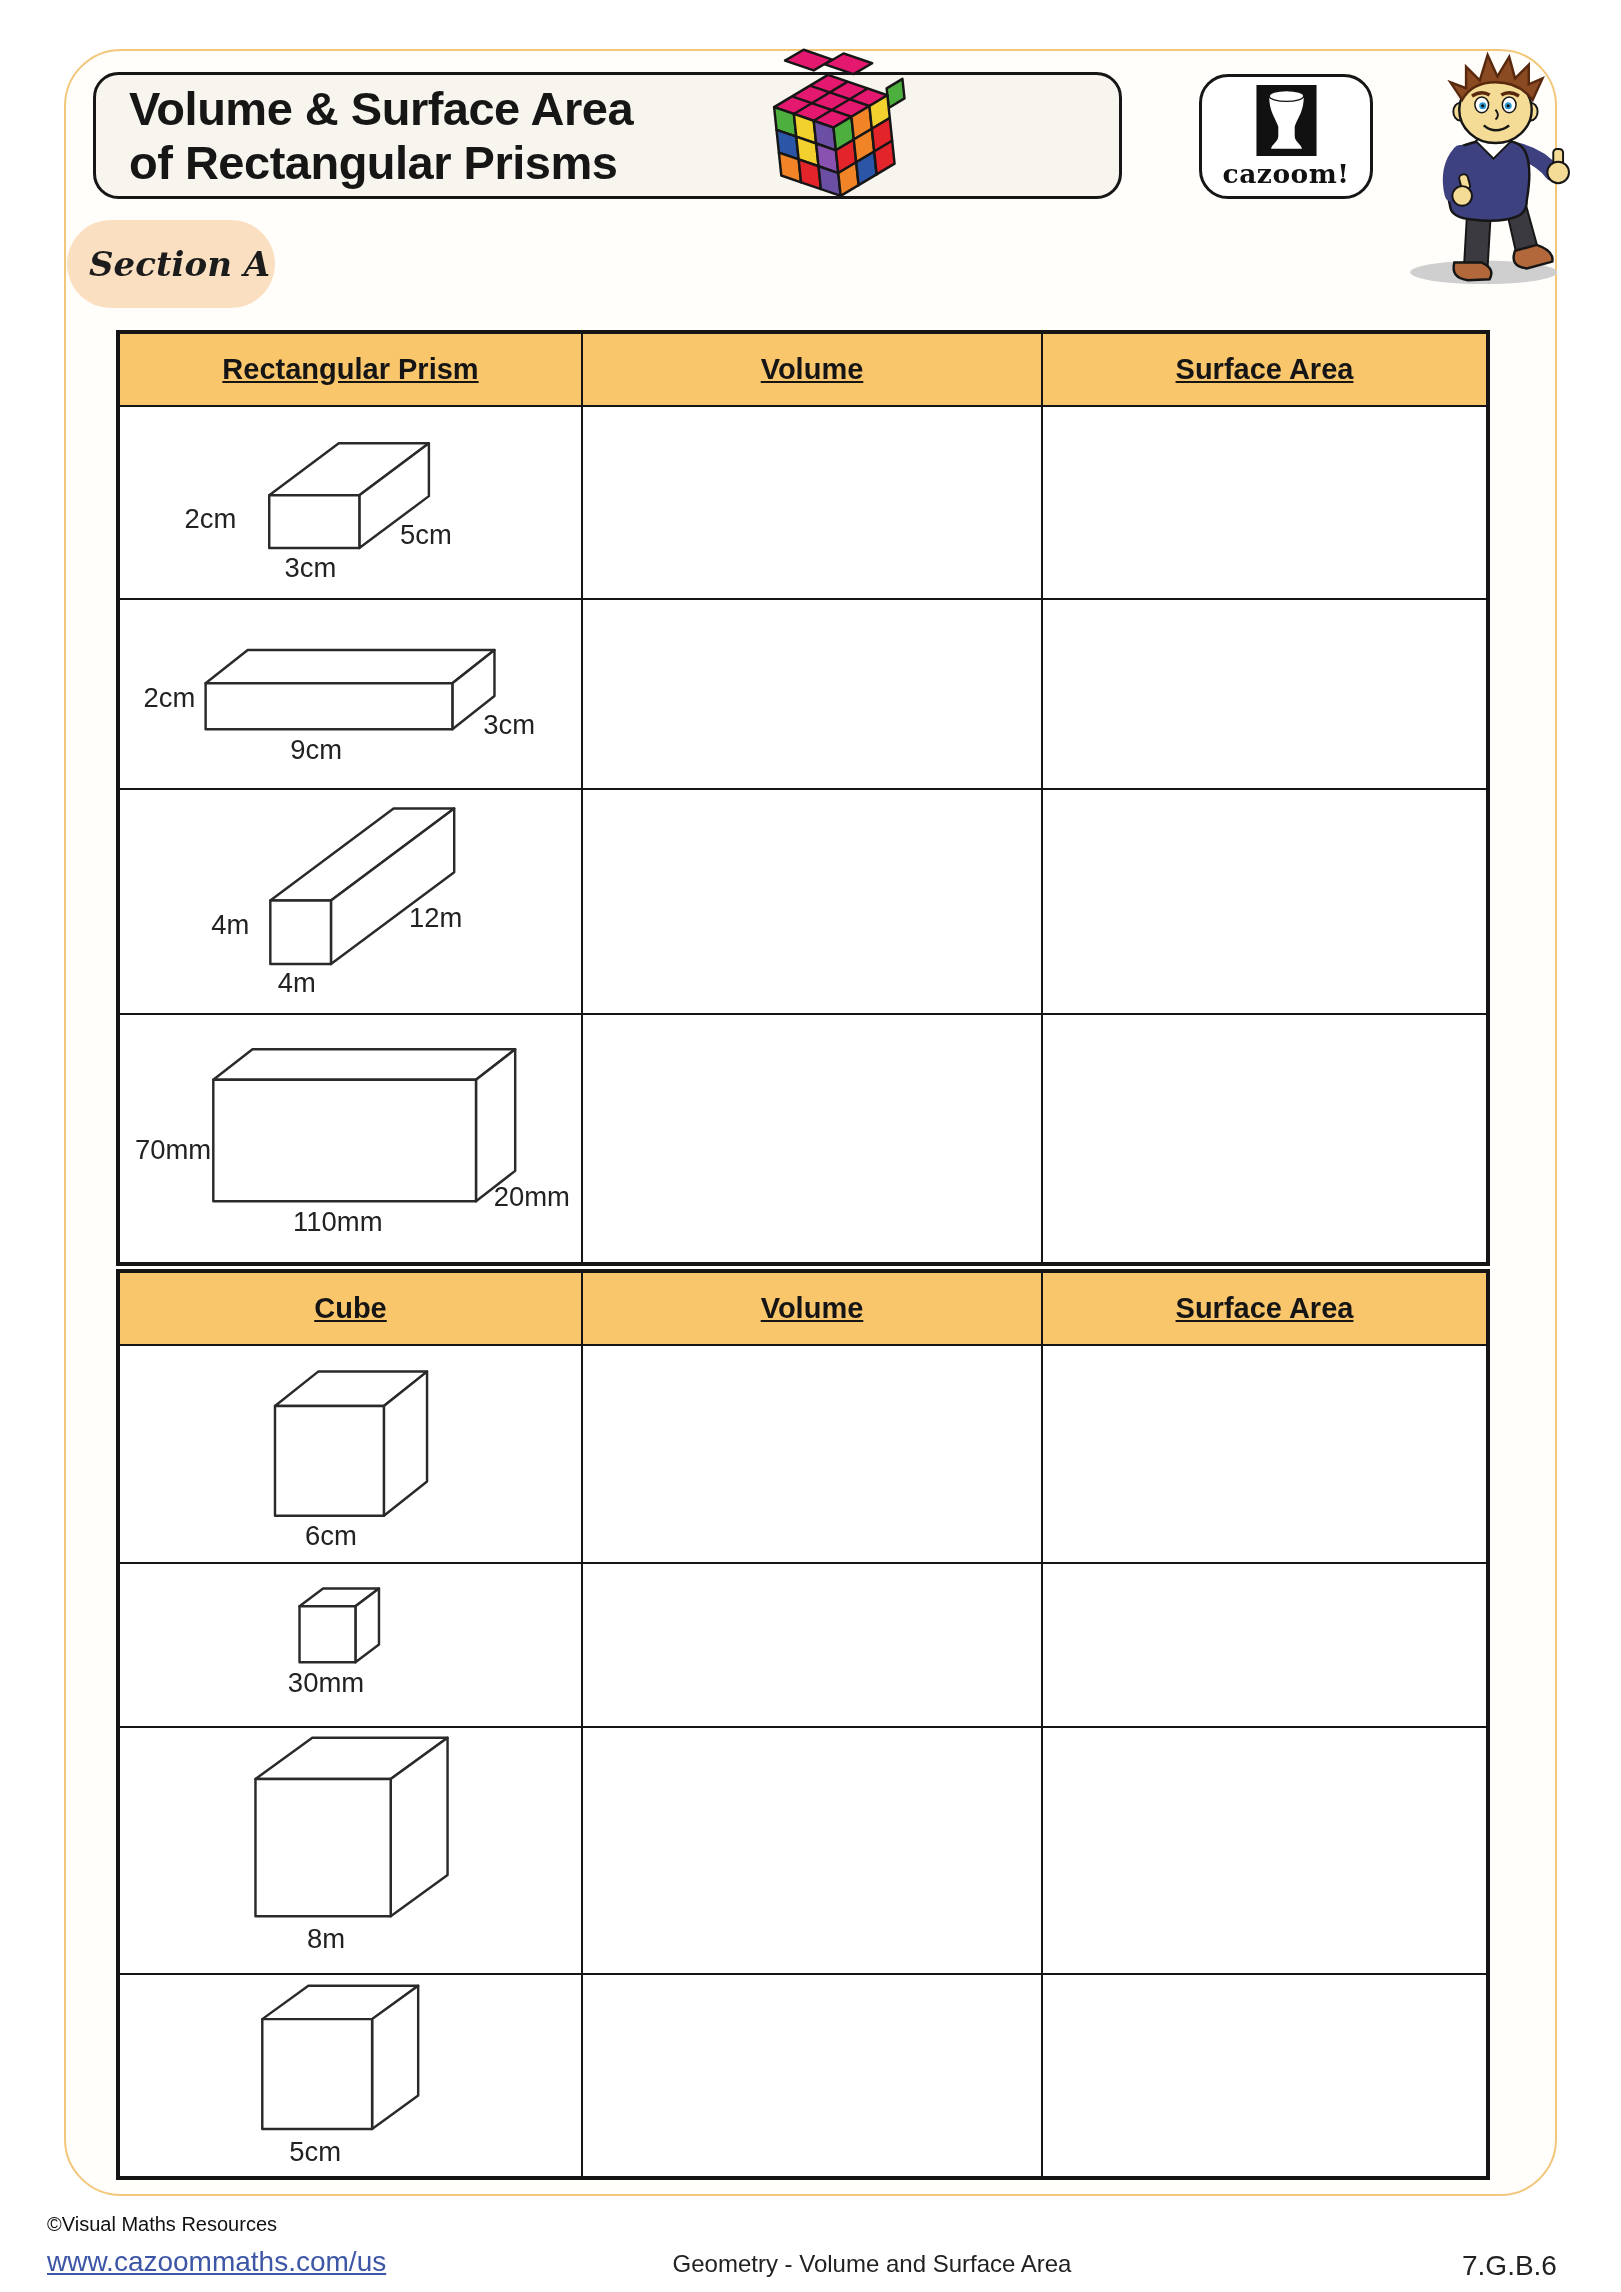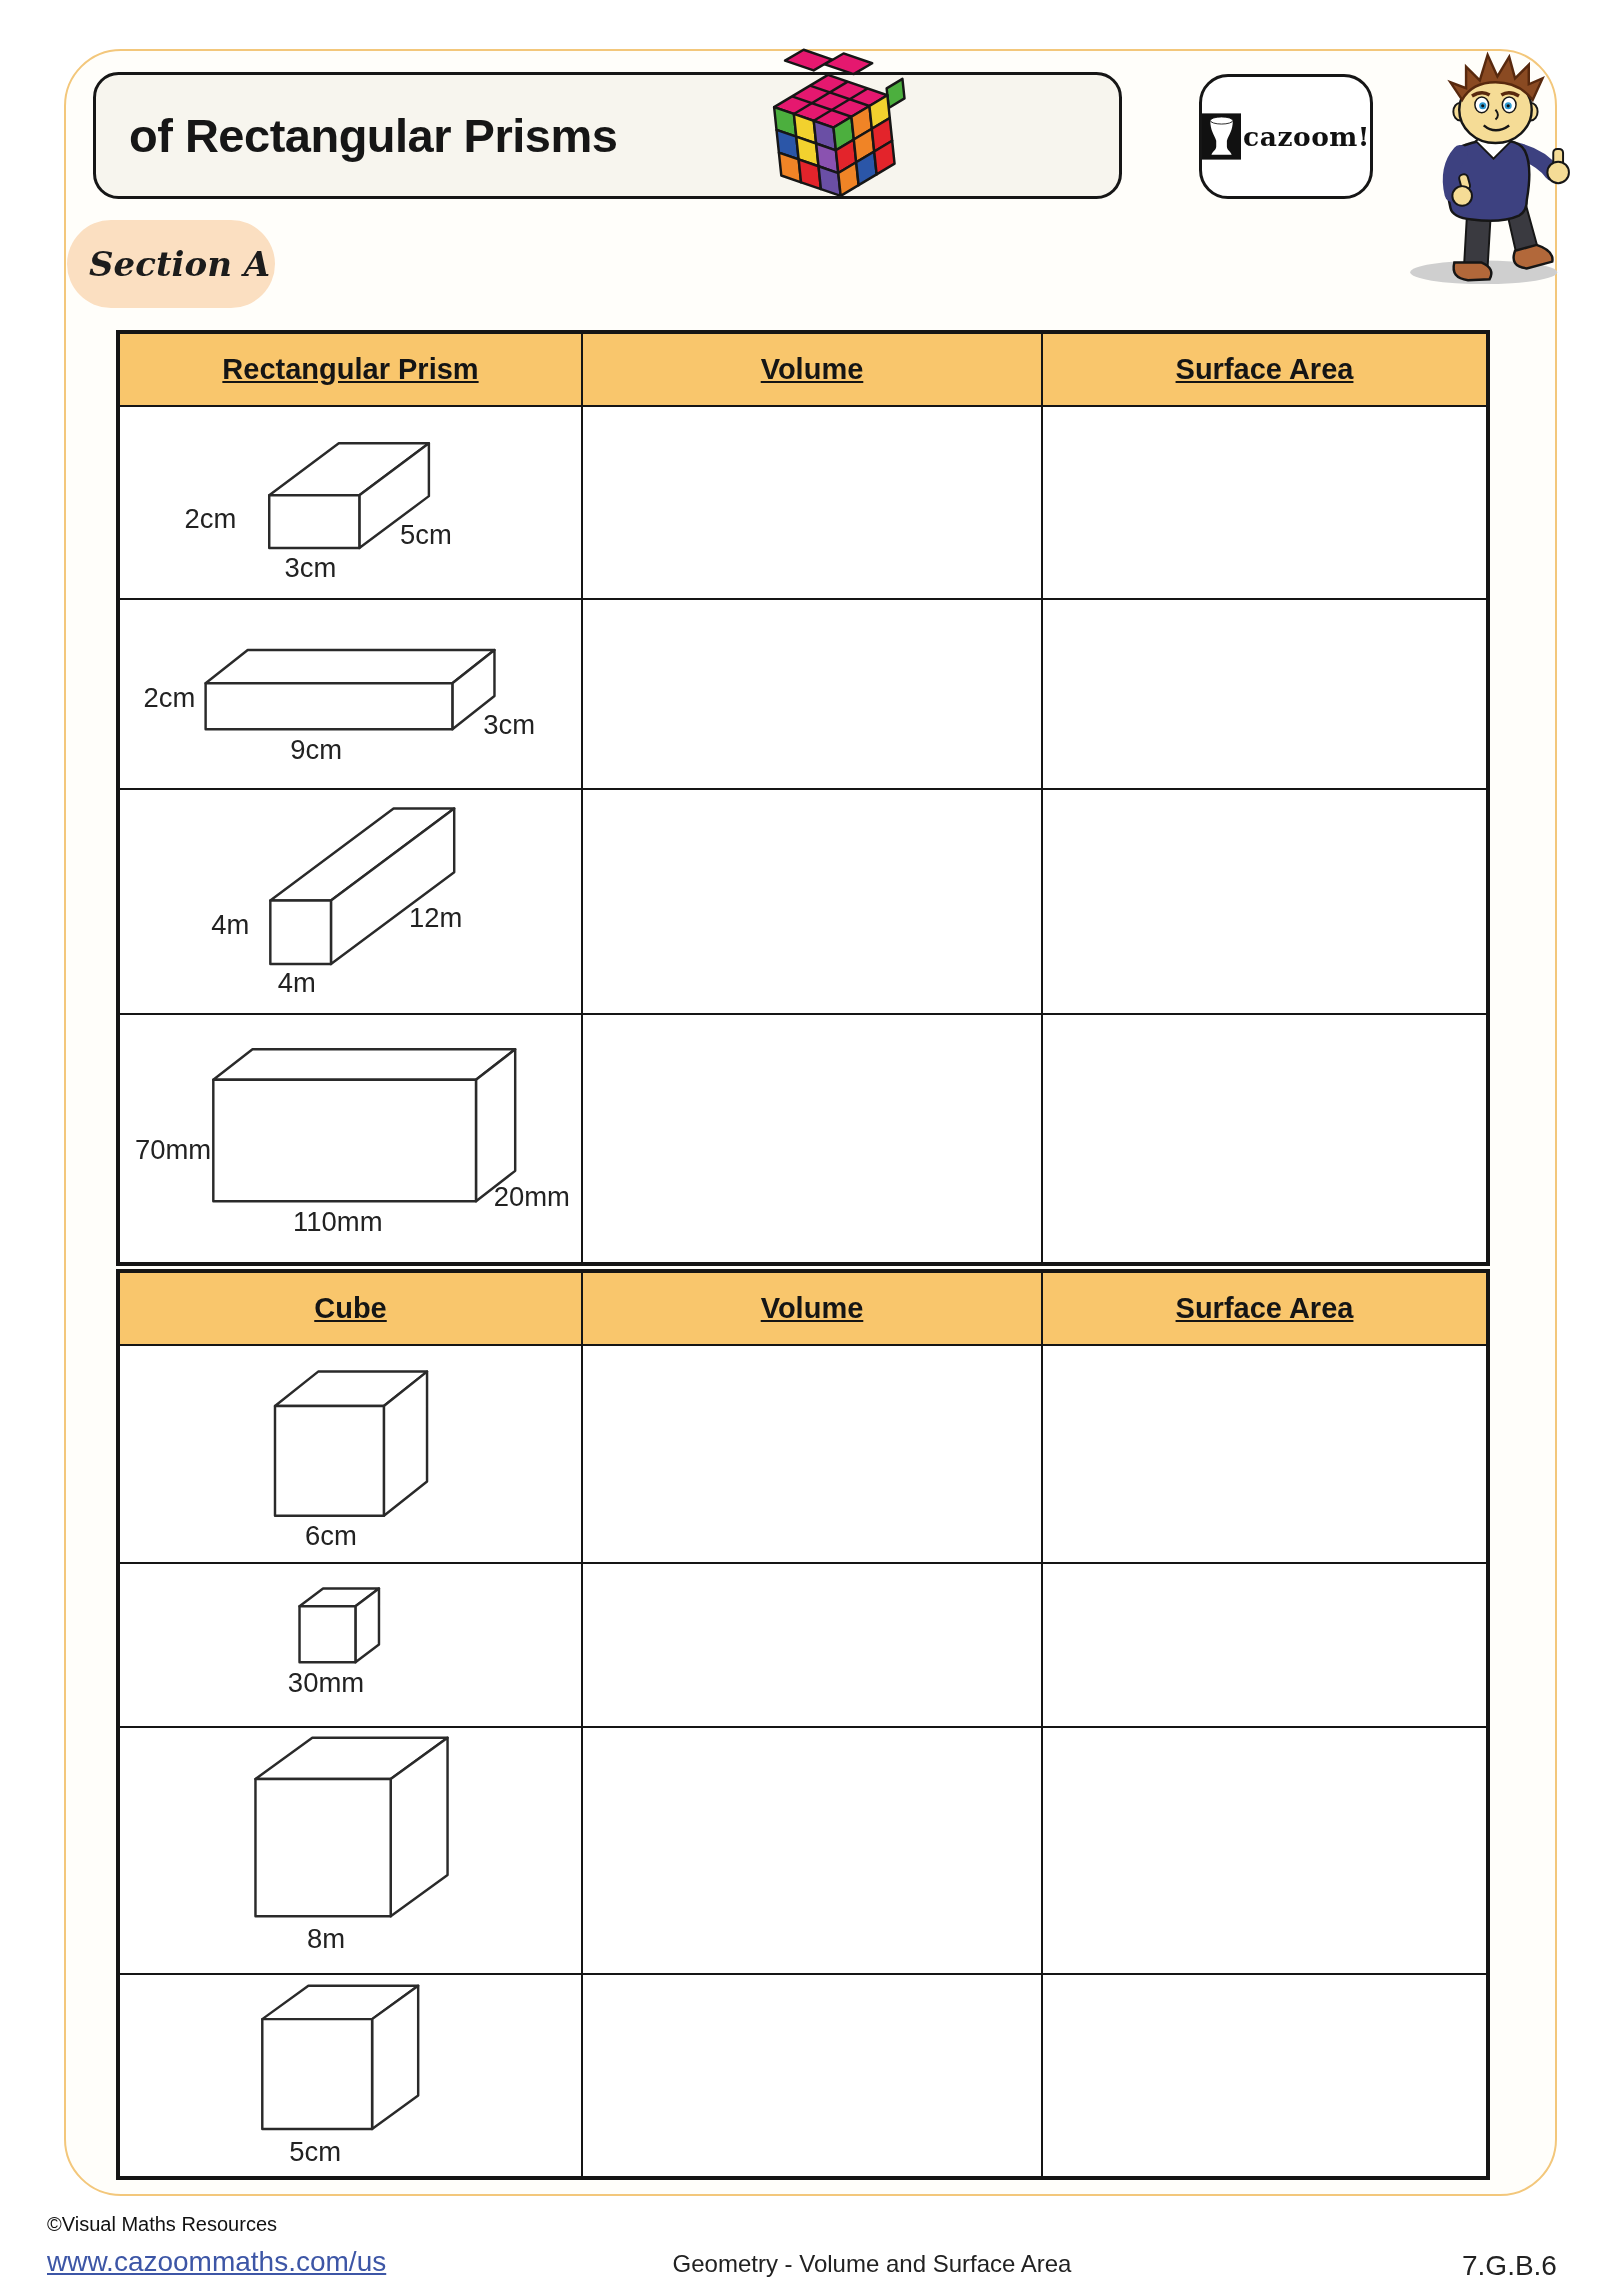--- a/index.html
+++ b/index.html
@@ -31,21 +31,21 @@
     font-size:47px; font-weight:bold; line-height:1.13;
     letter-spacing:-0.5px; color:#161616;
   }
   .rubiks { position:absolute; left:753px; top:43px; transform:rotate(-6deg); }
   .logo-box {
     position:absolute; left:1199px; top:74px;
     width:174px; height:125px;
     background:#fff;
     border:3.9px solid #161616;
     border-radius:29px;
-    display:flex; flex-direction:row; align-items:center; justify-content:center;
+    display:flex; flex-direction:column; align-items:center; justify-content:center;
     gap:2px;
   }
   .logo-text {
     font-family:"DejaVu Serif", serif;
     font-weight:bold; font-size:26.5px; color:#111; letter-spacing:0.5px;
   }
   .mascot { position:absolute; left:1374px; top:49px; }
   .section-label {
     position:absolute; left:67px; top:220px;
     width:208px; height:88px;
@@ -87,20 +87,21 @@
   .footer-url    { position:absolute; left:47px;  top:2246px; font-size:28px; color:#3D56A6; text-decoration:underline; }
   .footer-center { position:absolute; left:627px; top:2250px; width:490px; text-align:center; font-size:24px; color:#222; }
   .footer-code   { position:absolute; left:1462px;top:2250px; font-size:28px; color:#222; }
 </style>
 </head>
 <body>
 
 <div class="frame"></div>
 
 <div class="title-box">
+  <div class="title-line">Volume &amp; Surface Area</div>
   <div class="title-line">of Rectangular Prisms</div>
 </div>
 
 <svg class="rubiks" width="162" height="169" viewBox="0 0 165 172">
   <g stroke="#161616" stroke-width="2.5" stroke-linejoin="round">
 
     <polygon points="60,4 88,17 68,26 40,13" fill="#E5186F"></polygon>
     <polygon points="100,12 128,25 108,34 80,21" fill="#E5186F"></polygon>
     <polygon points="140,52 157,44 157,64 140,72" fill="#4CAF3E"></polygon>
 

